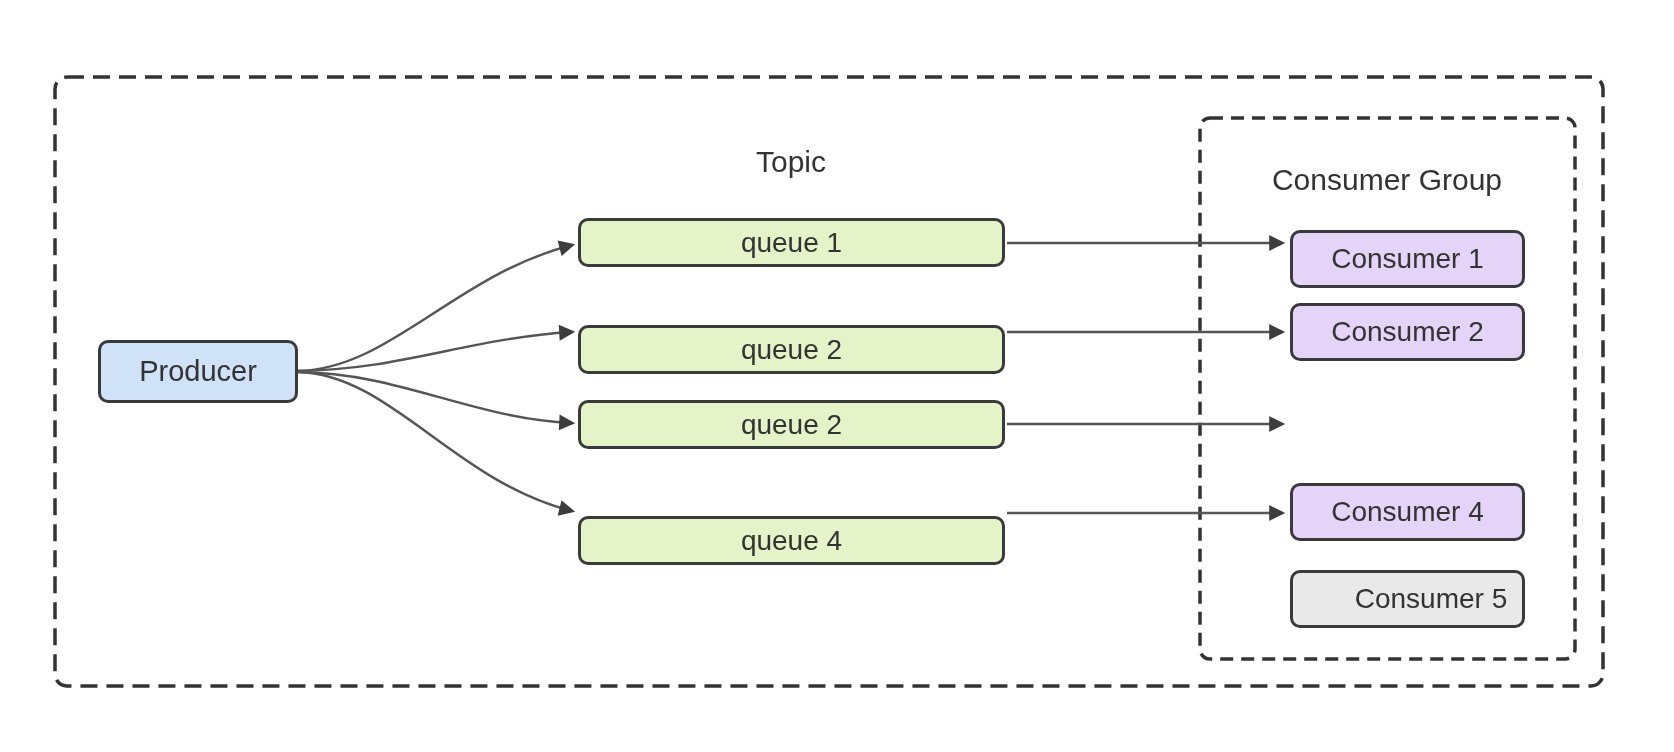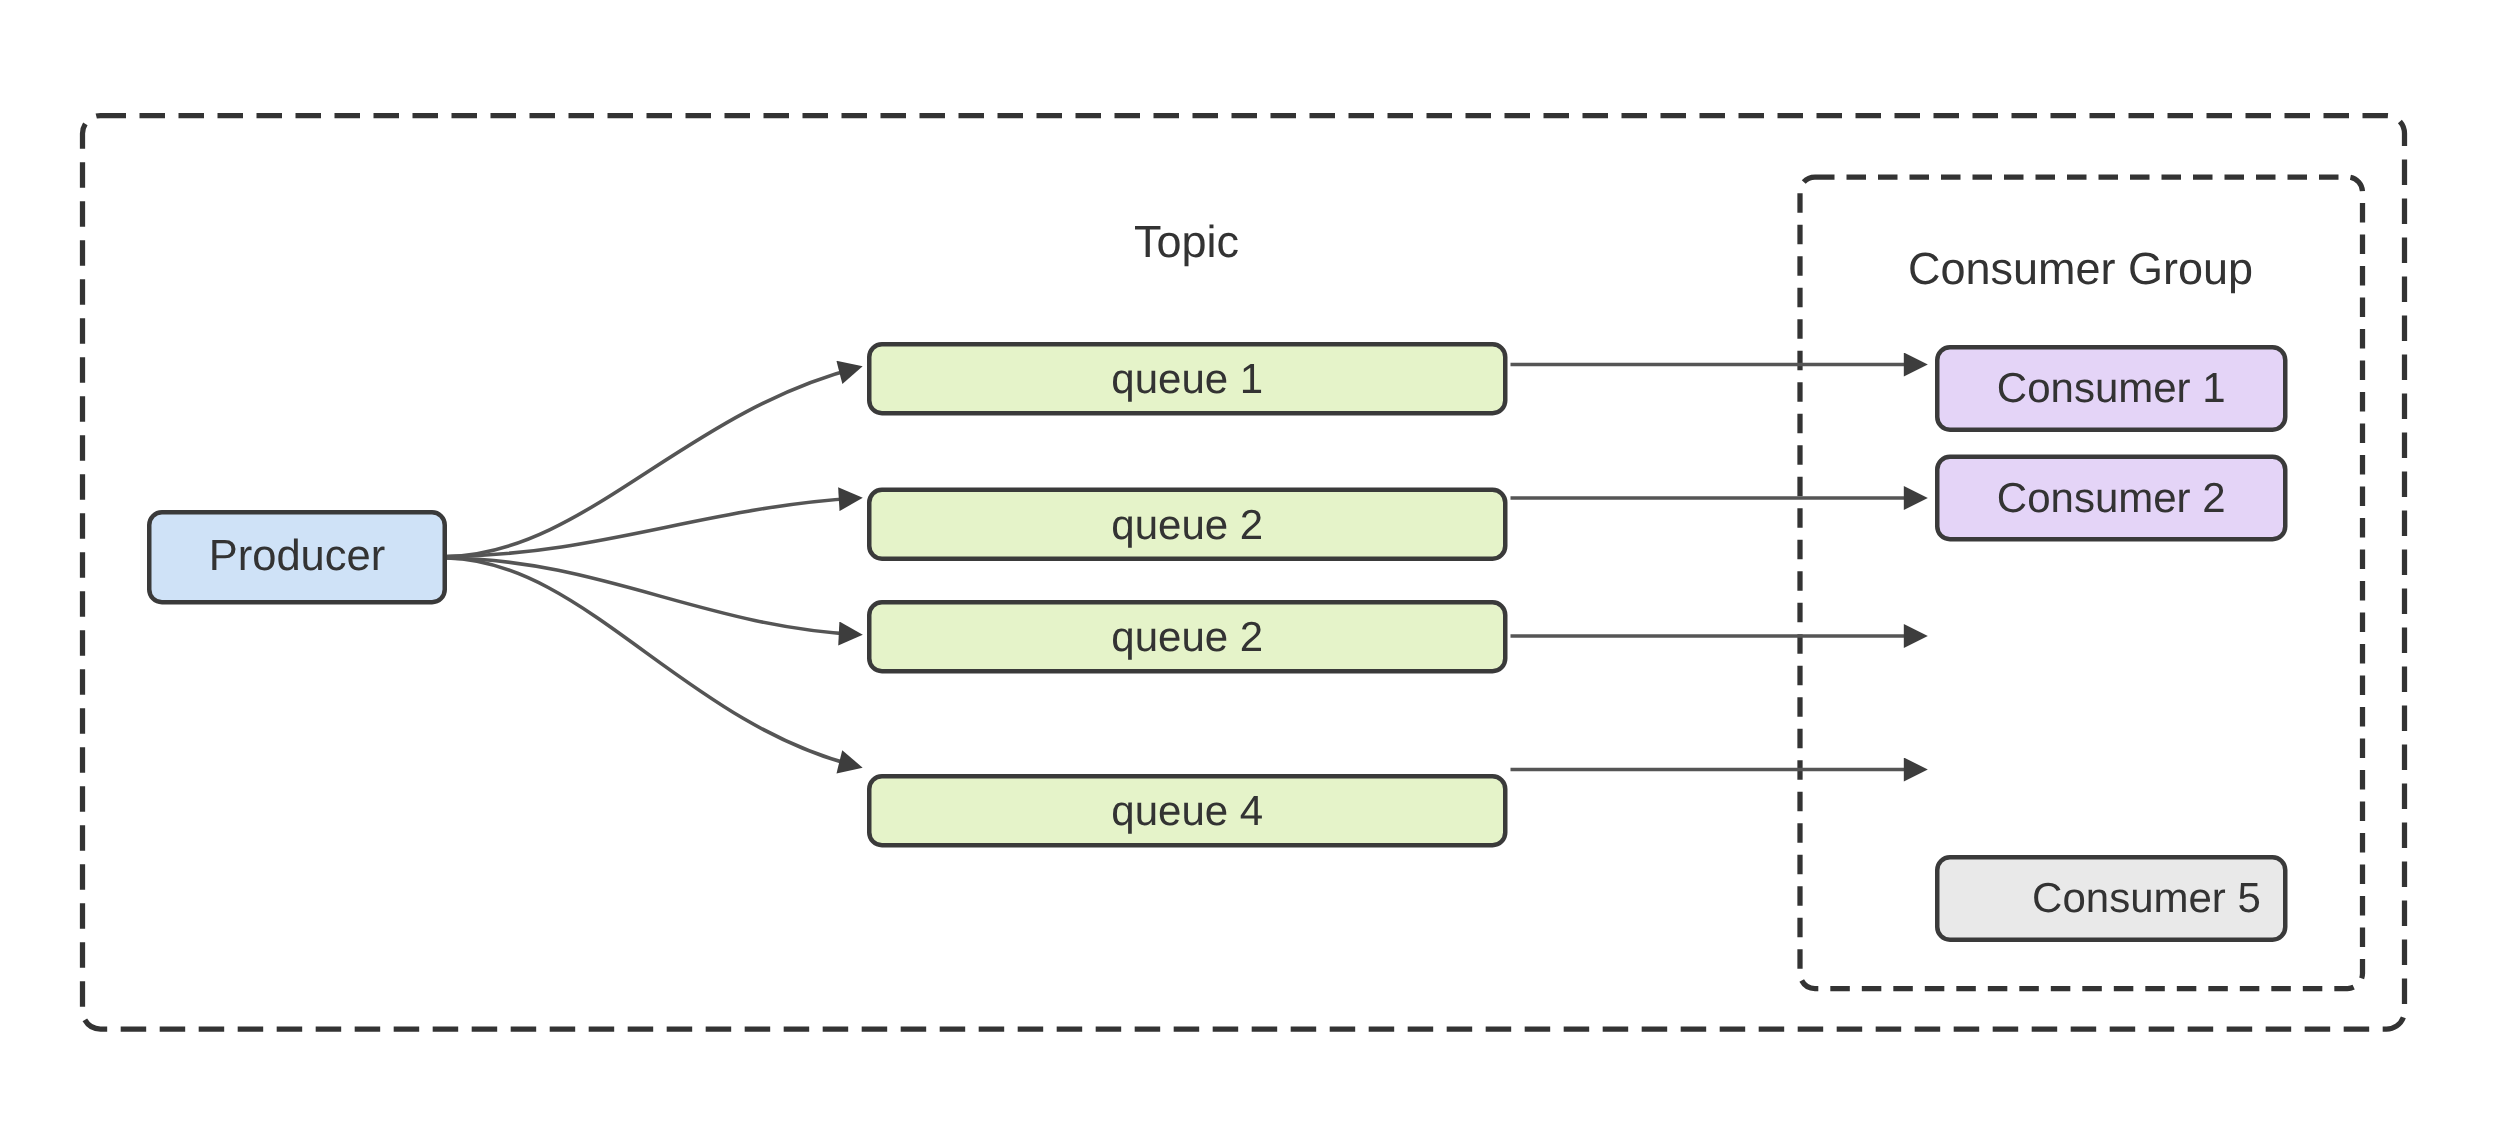--- a/index.html
+++ b/index.html
@@ -39,21 +39,21 @@
     left: 98px; top: 340px;
     width: 200px; height: 63px;
     background: #cfe2f7;
     font-size: 29px;
   }
   .queue {
     left: 578px;
     width: 427px; height: 49px;
     background: #e5f3c9;
   }
-  .q1 { top: 218px; margin-top: 10px; }
+  .q1 { top: 218px; }
   .q2 { top: 307px; margin-top: 18px; }
   .q3 { top: 400px; }
   .q4 { top: 516px; }
   .consumer {
     left: 1290px;
     width: 235px; height: 58px;
     background: #e4d4f7;
   }
   .c1 { top: 230px; }
   .c2 { top: 303px; }
@@ -108,15 +108,16 @@
 
   <div class="node producer">Producer</div>
 
   <div class="node queue q1">queue 1</div>
   <div class="node queue q2">queue 2</div>
   <div class="node queue q3">queue 2</div>
   <div class="node queue q4">queue 4</div>
 
   <div class="node consumer c1">Consumer 1</div>
   <div class="node consumer c2">Consumer 2</div>
+  <div class="node consumer c4">Consumer 4</div>
   <div class="node consumer c5">Consumer 5</div>
 
 </div>
 
 </body></html>

